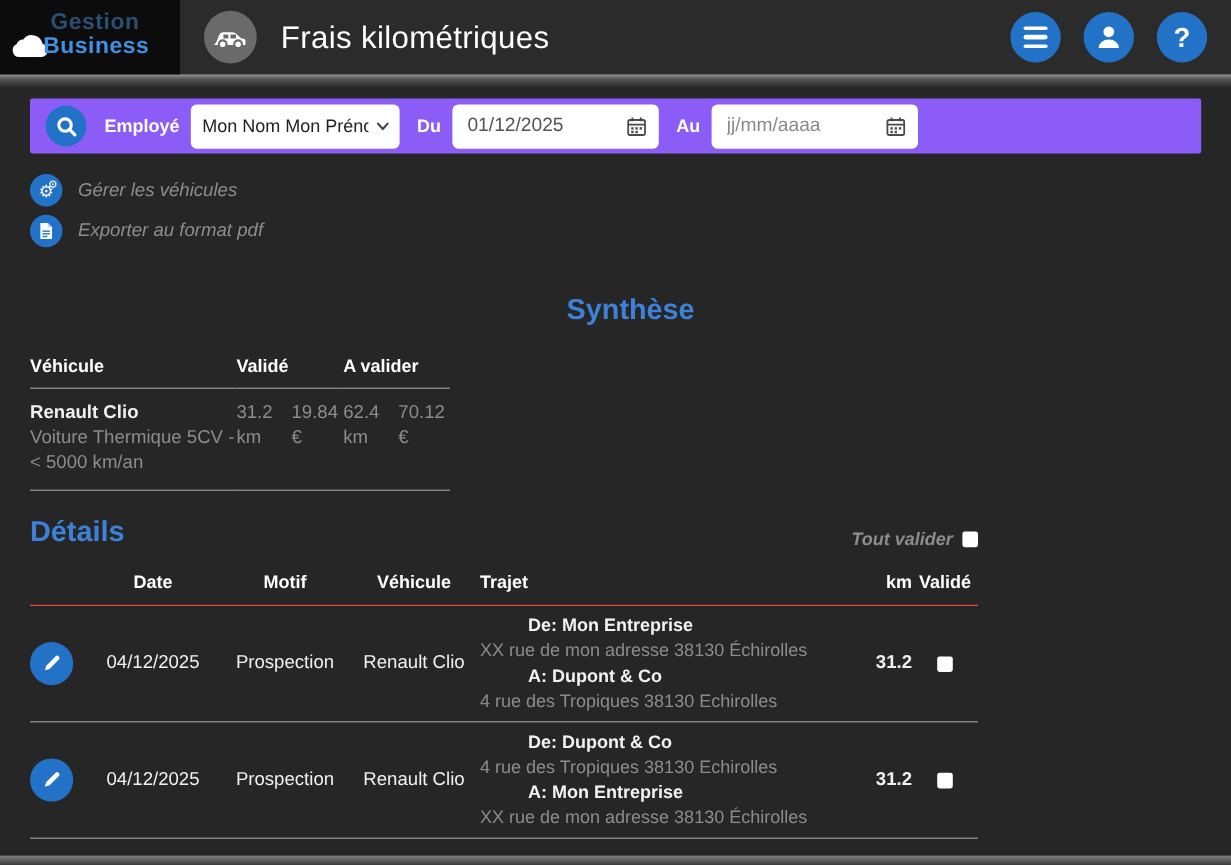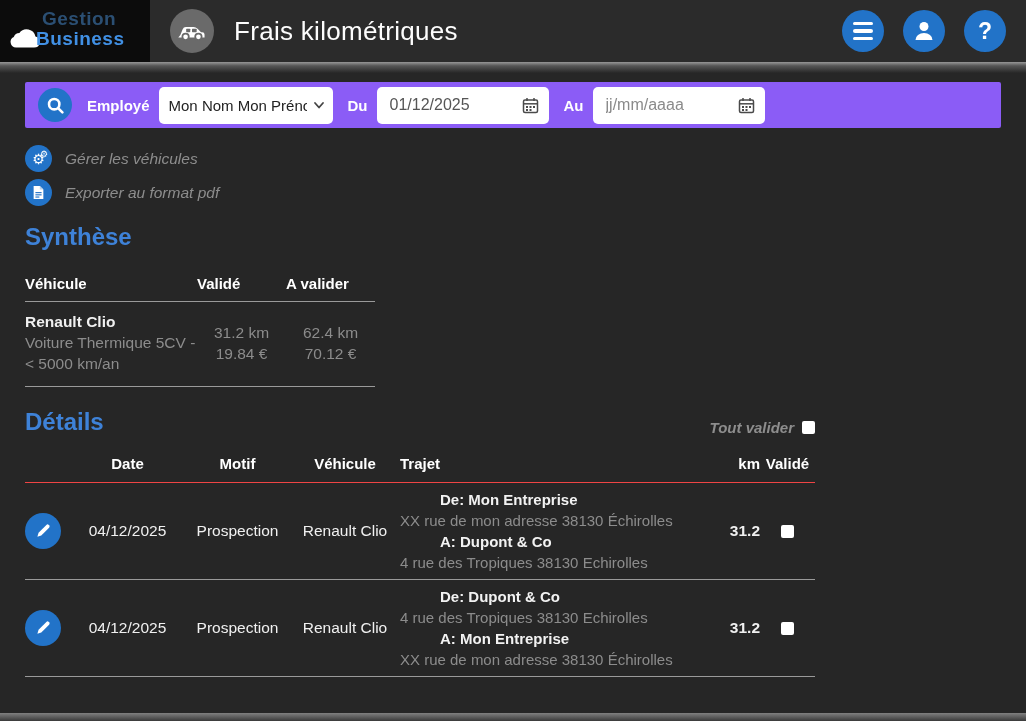--- a/index.html
+++ b/index.html
@@ -40,28 +40,28 @@
   .cal-icon { position:absolute; right:10px; top:10px; pointer-events:none; }
   
   .links { margin:17px 0 0 25px; }
   .link-row { display:flex; align-items:center; gap:13px; margin-bottom:7px; cursor:pointer; }
   .link-circle { width:27px; height:27px; border-radius:50%; background:#2273c8; display:flex; align-items:center; justify-content:center; flex:none; position:relative; }
   .link-label { font-style:italic; font-size:15.5px; color:#8d8d8d; }
   .gear-big { color:#fff; font-size:14px; line-height:1; }
   .gear-small { color:#fff; font-size:9px; line-height:1; position:absolute; right:4px; top:5px; }
   
   .section-title { font-size:24px; font-weight:bold; color:#3e82d8; }
-  .synthese-title { margin:17px 0 0 25px; }
+  .synthese-title { margin:39px 0 0 25px;text-align:center; }
   
   .synt-table { margin:15px 0 0 25px; width:350px; }
   .synt-head, .synt-row { display:grid; grid-template-columns:172px 89px 89px; }
   .synt-head > div { padding:9px 0 9px; font-weight:bold; font-size:15px; color:#fff; border-bottom:1px solid #9a9a9a; }
   .synt-row > div { padding:9px 0 12px; border-bottom:1px solid #9a9a9a; font-size:15.5px; line-height:21px; color:#8c8c8c; }
   .synt-vehicle-name { color:#f0f0f0; font-weight:bold; }
-  .synt-val { display:flex; flex-direction:column; justify-content:center;align-items:center; }
+  .synt-val { display:flex; flex-direction:row; justify-content:center; }
   
   .details-header { width:790px; margin:21px 0 0 25px; display:flex; justify-content:space-between; align-items:flex-end; }
   .validate-all { display:flex; align-items:center; gap:8px; font-style:italic; font-weight:bold; font-size:15px; color:#8d8d8d; }
   input[type="checkbox"] { appearance:none; -webkit-appearance:none; width:13px; height:13px; background:#fff; border-radius:2px; cursor:pointer; flex:none; }
   .det-table { margin:13px 0 0 25px; width:790px; }
   .det-head, .det-row { display:grid; grid-template-columns:45px 115px 105px 110px 320px 40px 55px; }
   .det-head > div { padding:6px 0 10px; font-weight:bold; font-size:15px; color:#fff; border-bottom:1px solid #ef4444; }
   .det-row > div { border-bottom:1px solid #9a9a9a; display:flex; align-items:center; font-size:15.5px; color:#f0f0f0; padding:6px 0; min-height:96px; }
   .c-center { justify-content:center; text-align:center; }
   .c-right { justify-content:flex-end; text-align:right; }

